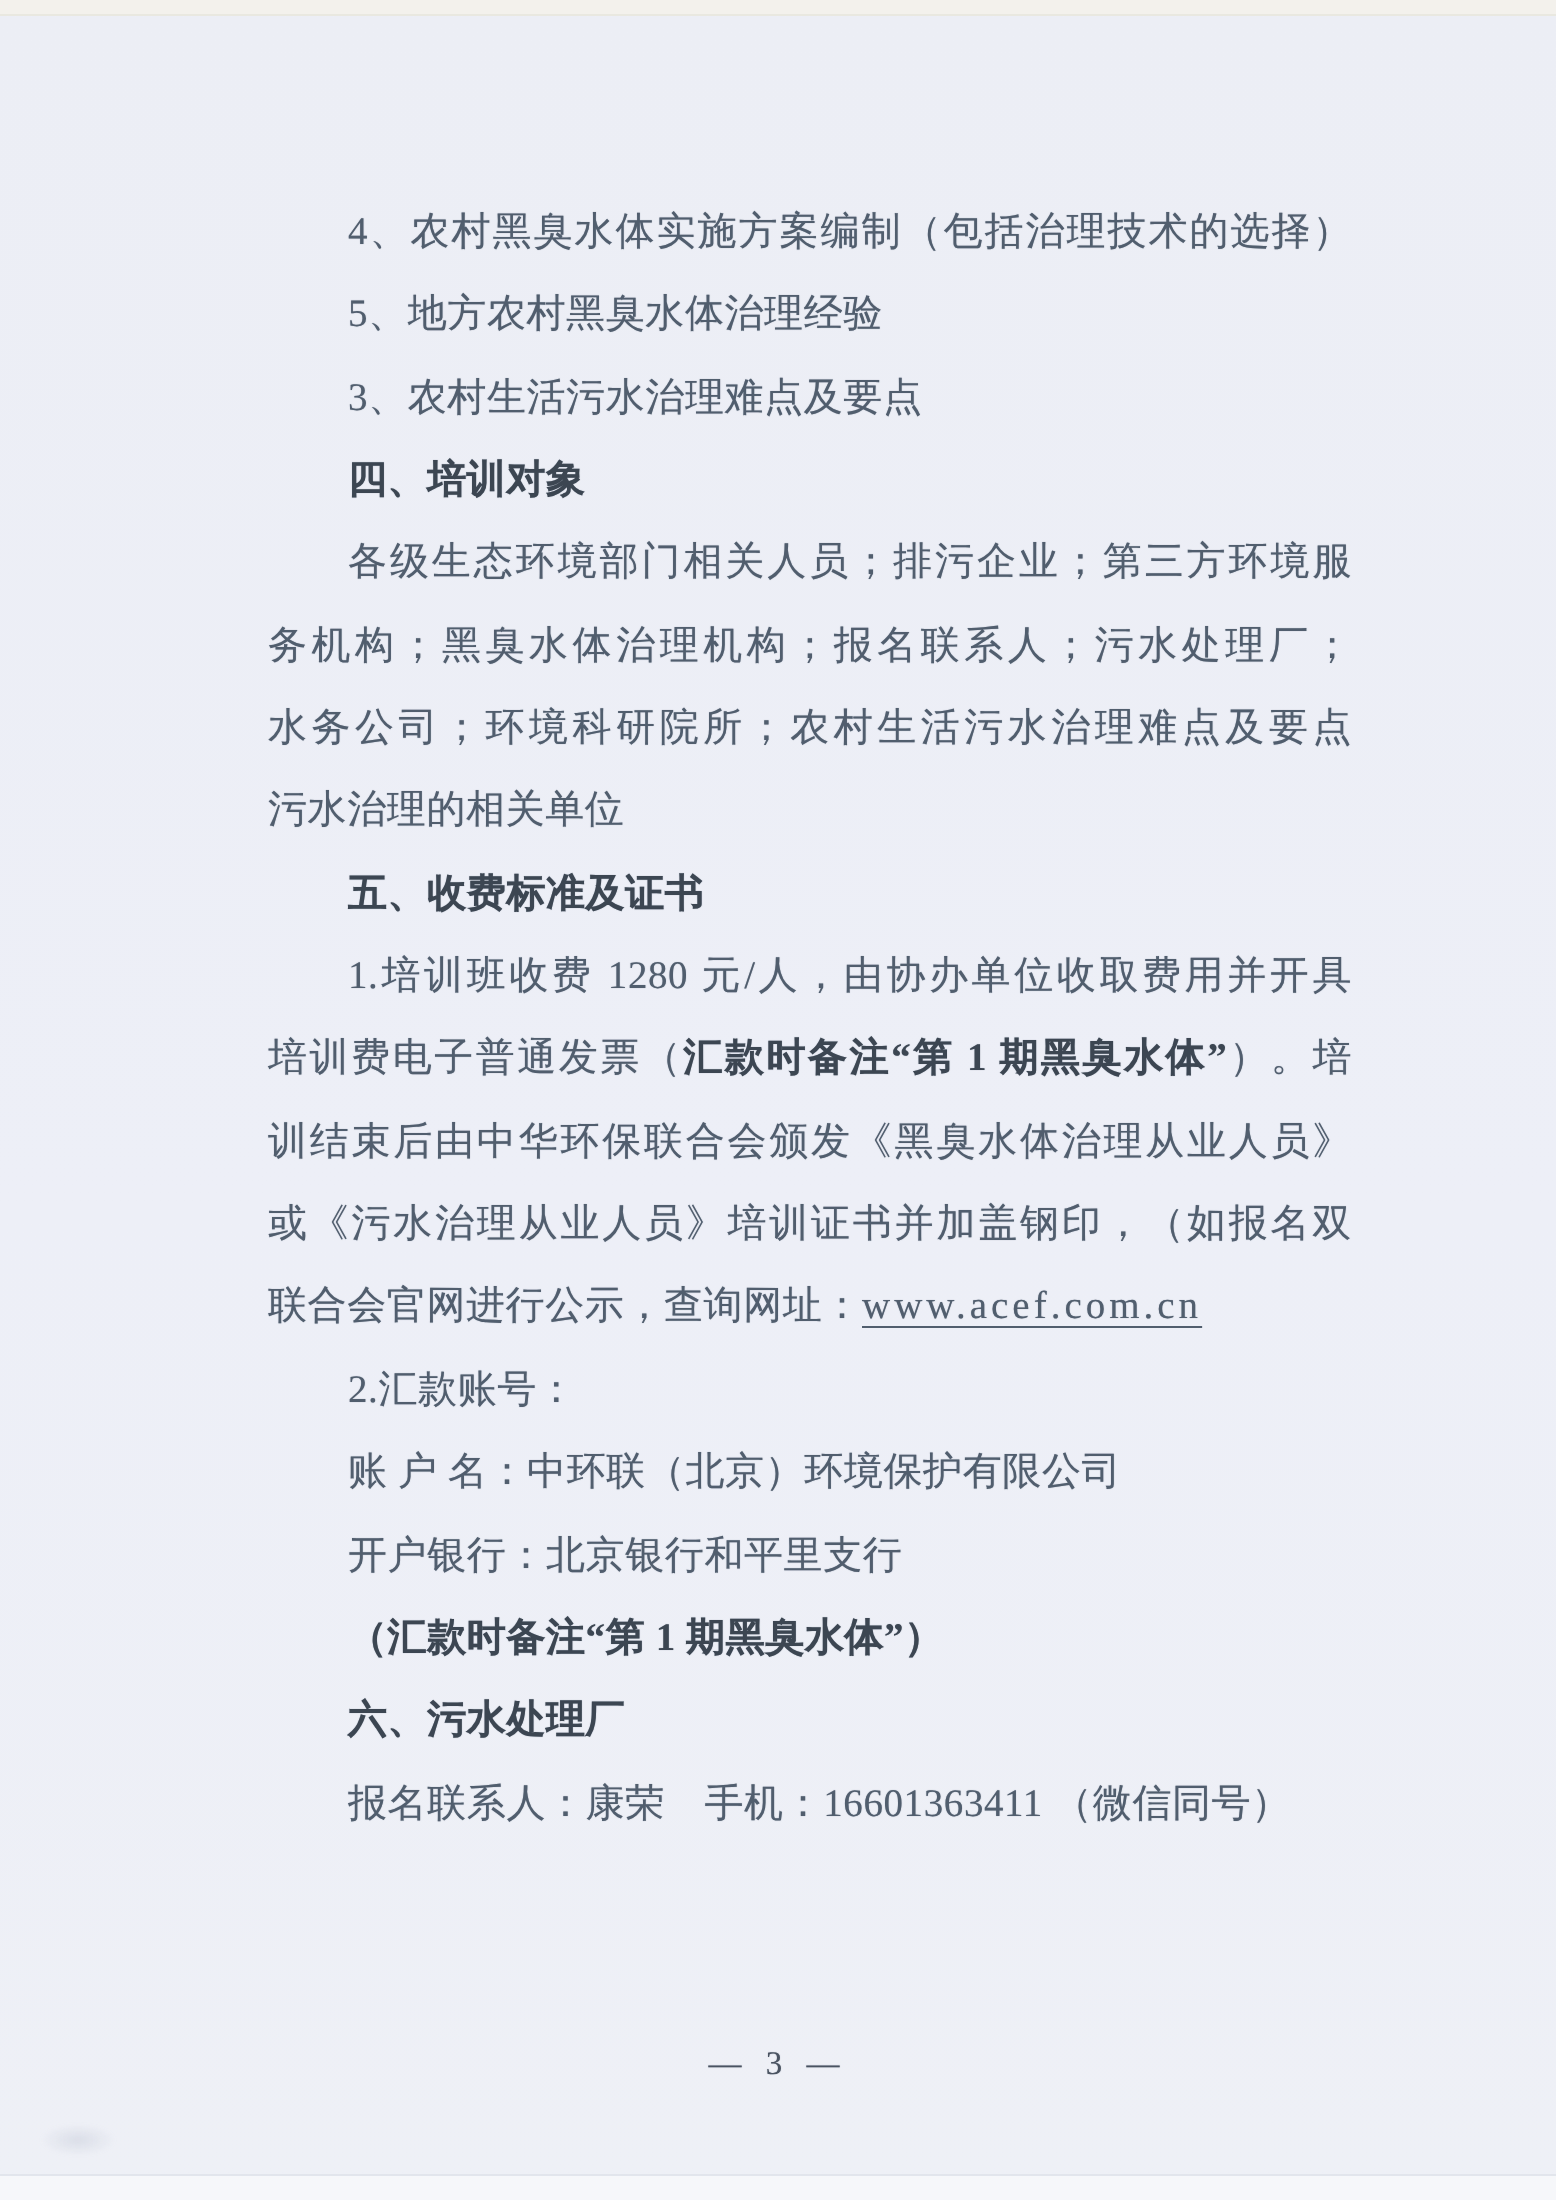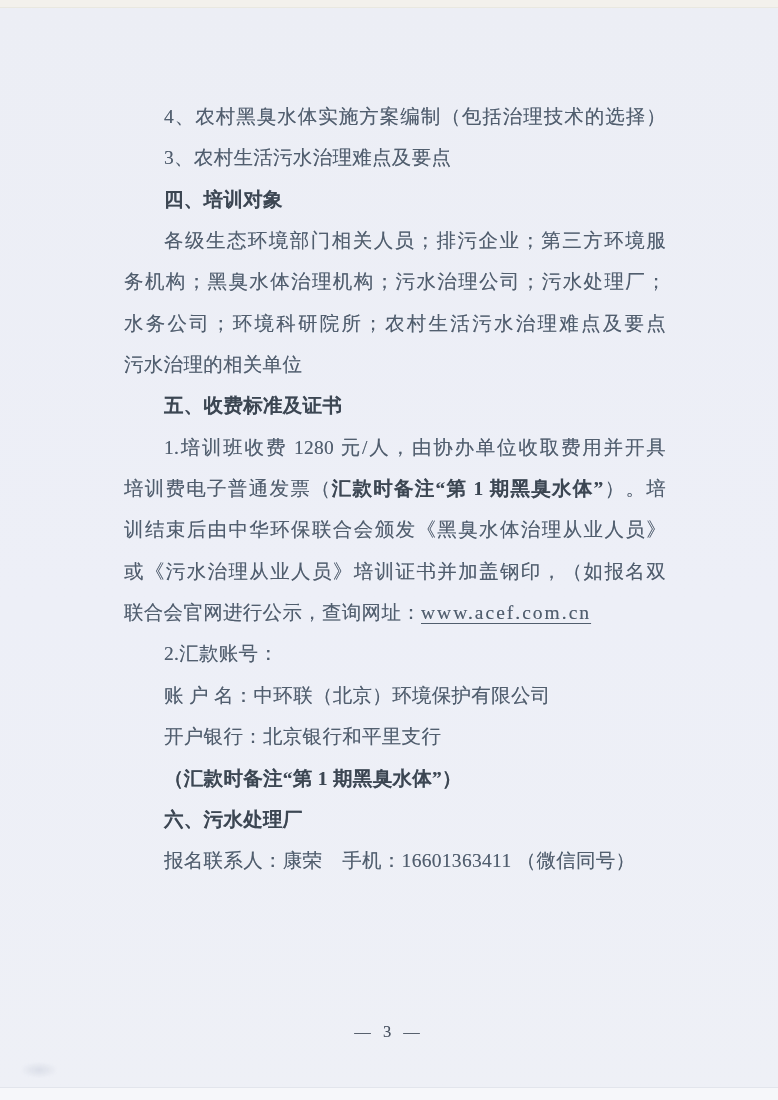--- a/index.html
+++ b/index.html
@@ -15,21 +15,21 @@
   }
   .edge-top {
     position: absolute; top: 0; left: 0; right: 0; height: 7px;
     background: #f3f1ec; border-bottom: 1px solid #e9e8e0;
   }
   .edge-bottom {
     position: absolute; bottom: 0; left: 0; right: 0; height: 12px;
     background: #f6f7fa; border-top: 1px solid #e2e5ec;
   }
   .content {
-    position: absolute; left: 124px; top: 96px; width: 542px;
+    position: absolute; left: 134px; top: 96px; width: 542px;
     font-size: 19.5px; color: #515e6e;
     text-shadow: 0 0 0.5px rgba(80, 95, 115, 0.55);
   }
   .ln { height: 41.35px; line-height: 41.35px; letter-spacing: 0.3px; }
   .ind { padding-left: 40px; }
   .just { text-align: justify; text-align-last: justify; }
   .bold, .b { font-weight: bold; color: #3c4652; }
   .url {
     text-decoration: underline; text-underline-offset: 4px;
     letter-spacing: 2px;
@@ -48,26 +48,27 @@
   }
 </style>
 </head>
 <body>
 
 <div class="page">
   <div class="edge-top"></div>
 
   <div class="content">
     <div class="ln ind just"><span>4、农村黑臭水体实施方案编制（包括治理技术的选择）</span></div>
+    <div class="ln ind"><span>5、地方农村黑臭水体治理经验</span></div>
     <div class="ln ind"><span>3、农村生活污水治理难点及要点</span></div>
 
     <div class="ln ind bold"><span>四、培训对象</span></div>
 
     <div class="ln ind just"><span>各级生态环境部门相关人员；排污企业；第三方环境服</span></div>
-    <div class="ln just"><span>务机构；黑臭水体治理机构；污水治理公司；污水处理厂；</span></div>
+    <div class="ln just"><span>务机构；黑臭水体治理机构；报名联系人；污水处理厂；</span></div>
     <div class="ln just"><span>水务公司；环境科研院所；农村生活污水治理难点及要点</span></div>
     <div class="ln"><span>污水治理的相关单位</span></div>
 
     <div class="ln ind bold"><span>五、收费标准及证书</span></div>
 
     <div class="ln ind just"><span>1.培训班收费 1280 元/人，由协办单位收取费用并开具</span></div>
     <div class="ln just"><span>培训费电子普通发票（</span><span class="b">汇款时备注“第 1 期黑臭水体”</span><span>）。培</span></div>
     <div class="ln just"><span>训结束后由中华环保联合会颁发《黑臭水体治理从业人员》</span></div>
     <div class="ln just"><span>或《污水治理从业人员》培训证书并加盖钢印，（如报名双</span></div>
     <div class="ln"><span>联合会官网进行公示，查询网址：</span><span class="url">www.acef.com.cn</span></div>

